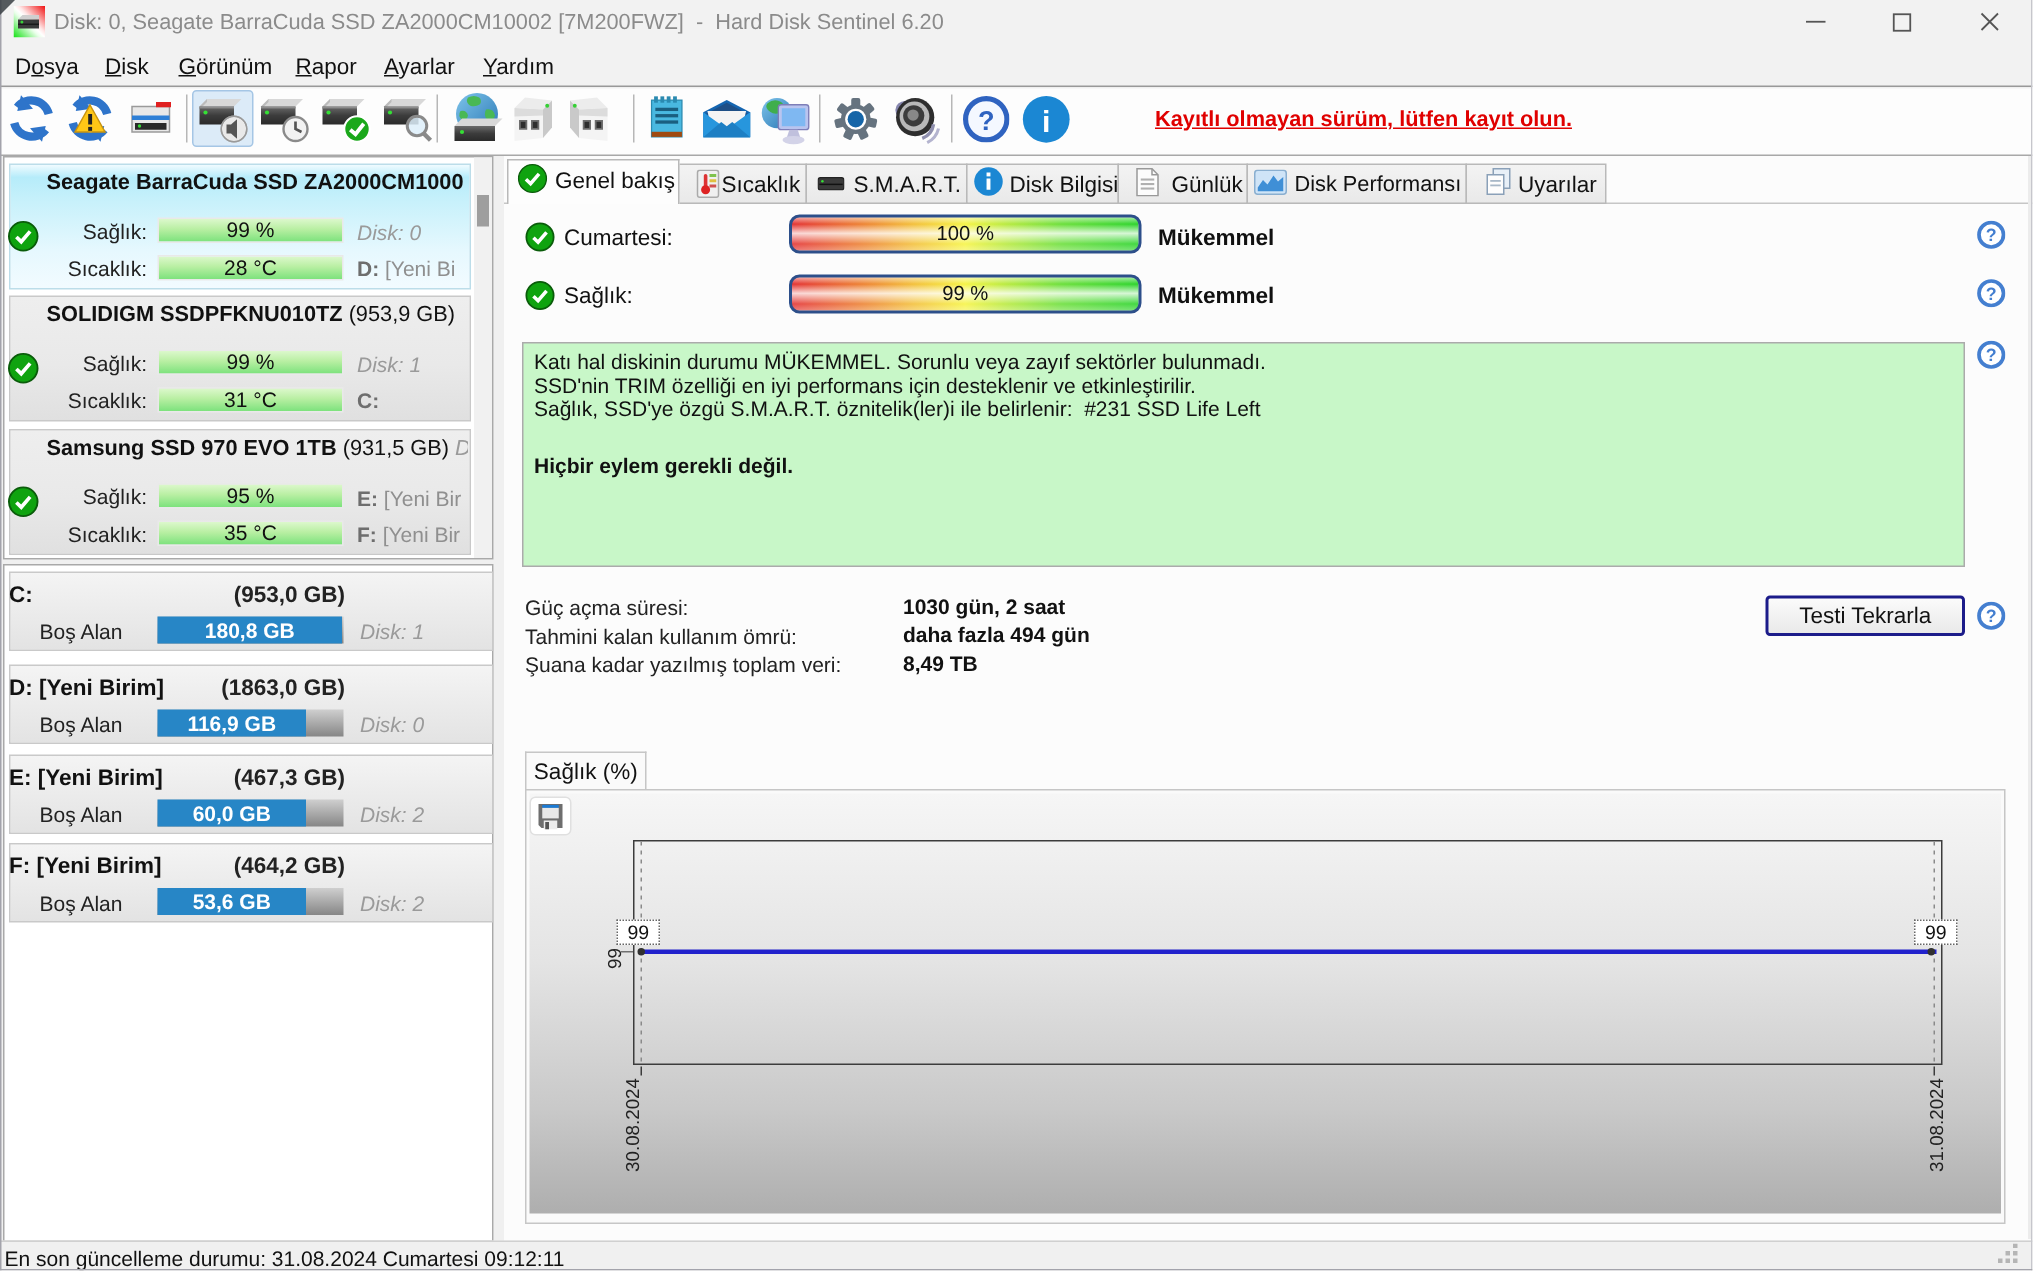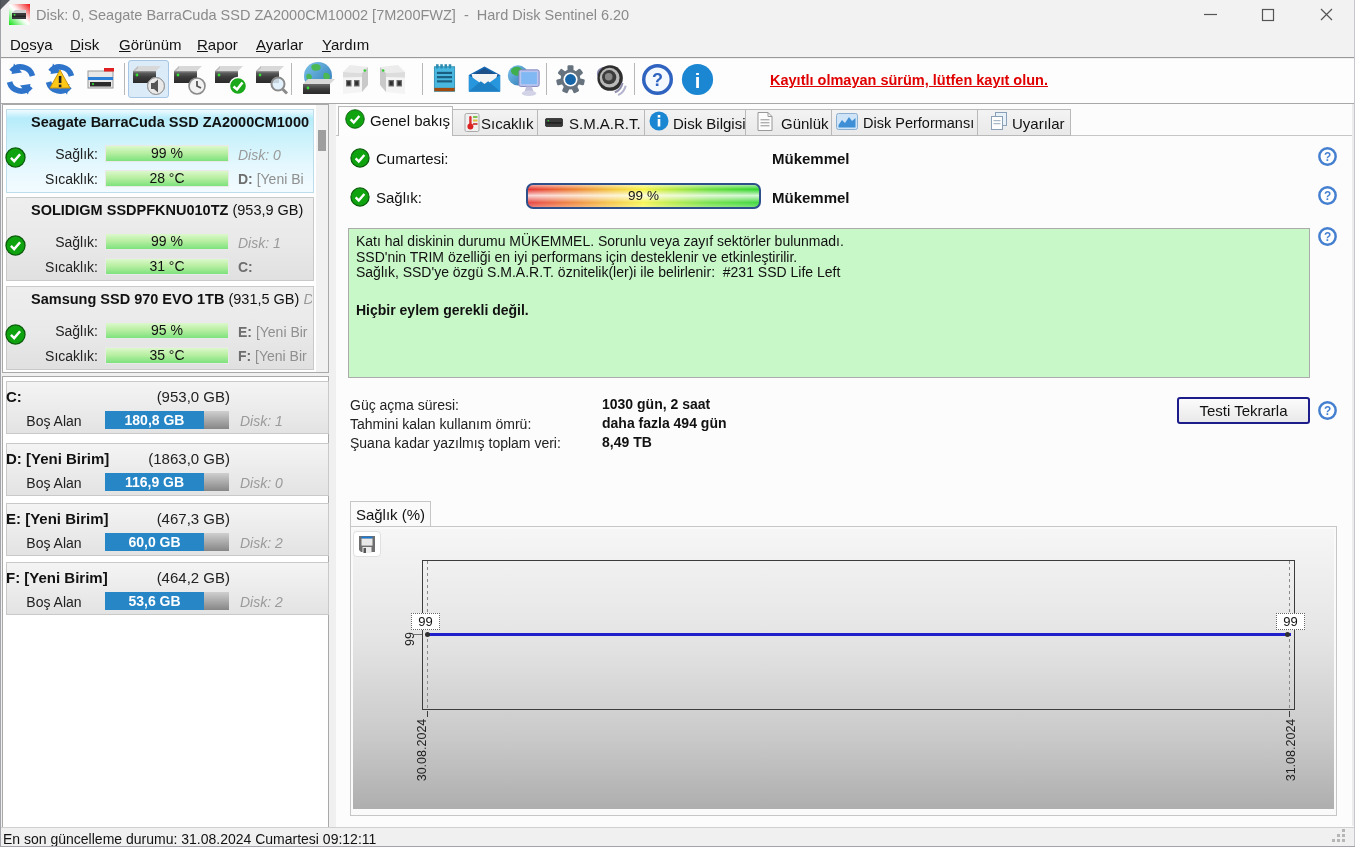--- a/index.html
+++ b/index.html
@@ -30,21 +30,21 @@
   .dtitle { position:absolute; left:24px; top:4px; width:281px; font-size:14.5px; white-space:nowrap; overflow:hidden; color:#111; }
   .dtitle b { font-weight:bold; }
   .gbar { position:absolute; left:98px; width:124px; height:17px; background:linear-gradient(180deg,#dcf8cc 0%,#b9efa3 45%,#7de27d 100%); border:1px solid #e9e9e9; text-align:center; font-size:14px; color:#111; line-height:15px; }
   .dlabel { position:absolute; width:91px; text-align:right; font-size:14px; color:#222; }
   .dright { position:absolute; left:231px; font-size:14px; }
   .it { font-style:italic; color:#9a9a9a; }
   .drv { color:#8f8f8f; } .drv b { color:#6e6e6e; }
 
   .pcard { position:absolute; left:3px; width:323px; height:53px; border:1px solid #c9c9c9; background:linear-gradient(180deg,#f4f4f4 0%,#e3e3e3 100%); }
   .ptitle { position:absolute; left:-1px; top:6px; font-size:15px; font-weight:bold; color:#111; }
-  .psize { position:absolute; left:0px; top:6px; width:223px; text-align:right; font-size:15px; color:#222; font-weight:normal; }
+  .psize { position:absolute; left:0px; top:6px; width:223px; text-align:right; font-size:15px; color:#222; font-weight:bold; }
   .plabel { position:absolute; left:4px; top:31px; width:86px; font-size:15px; text-align:center; font-size:14px; color:#222; }
   .pbar { position:absolute; left:98px; top:29px; width:124px; height:18px; background:linear-gradient(180deg,#cfcfcf,#868686); }
   .pfill { position:absolute; left:0; top:0; height:100%; background:#2786c6; color:#fff; font-weight:bold; font-size:14px; text-align:center; line-height:18px; }
   .pdisk { position:absolute; left:233px; top:31px; font-size:14px; }
 
   
   #rightpane { position:absolute; left:336px; top:104px; width:1019px; height:724px; background:#fcfcfc; }
   .tab { position:absolute; font-size:15px; color:#111; border:1px solid #b9b9b9; background:linear-gradient(180deg,#f3f3f3,#e9e9e9); }
   #tabrow-line { position:absolute; left:0px; top:31px; width:1019px; height:1px; background:#c6c6c6; }
 
@@ -344,21 +344,21 @@
 
     <div class="abs" style="left:313px;top:0;width:12px;height:267px;background:#f1f1f1"></div>
     <div class="abs" style="left:315px;top:25px;width:8px;height:21px;background:#9e9e9e"></div>
   </div>
   <div id="partlist">
     <div class="pcard" style="top:4px">
       <div class="ptitle">C:</div>
       <div class="psize">(953,0 GB)</div>
       <div class="plabel">Boş Alan</div>
       <div class="pbar">
-        <div class="pfill" style="width:99px">180,8 GB</div>
+        <div class="pfill" style="width:123px">180,8 GB</div>
       </div>
       <div class="pdisk it">Disk: 1</div>
     </div>
     <div class="pcard" style="top:66px">
       <div class="ptitle">D: [Yeni Birim]</div>
       <div class="psize">(1863,0 GB)</div>
       <div class="plabel">Boş Alan</div>
       <div class="pbar">
         <div class="pfill" style="width:99px">116,9 GB</div>
       </div>
@@ -445,20 +445,21 @@
       <rect x="3.5" y="8" width="7" height="1.2" fill="#a8b8c8"></rect>
       <rect x="3.5" y="11" width="7" height="1.2" fill="#a8b8c8"></rect>
     </svg>
     <div class="abs" style="left:676px;top:11px;font-size:15px;color:#111">Uyarılar</div>
 
     <svg class="abs" style="left:14px;top:44px" width="20" height="20" viewBox="0 0 22 22">
       <circle cx="11" cy="11" r="10" fill="#0fa30f" stroke="#0a5c0a" stroke-width="1.3"></circle>
       <path d="M6.2 11.5 L9.6 14.8 L15.8 7.6" fill="none" stroke="#fff" stroke-width="2.6"></path>
     </svg>
     <div class="abs" style="left:40px;top:46px;font-size:15px;color:#111">Cumartesi:</div>
+    <div class="rbar" style="left:190px;top:39px">100 %</div>
     <div class="abs" style="left:436px;top:46px;font-size:15px;font-weight:bold;color:#111">Mükemmel</div>
     <svg class="qicon" style="left:982px;top:43px" viewBox="0 0 20 20">
       <circle cx="10" cy="10" r="8.6" fill="#fff" stroke="#447fd0" stroke-width="2.6"></circle>
       <text x="10" y="14.5" text-anchor="middle" font-size="12.5" font-weight="bold" fill="#447fd0" font-family="Liberation Sans">?</text>
     </svg>
 
     <svg class="abs" style="left:14px;top:83px" width="20" height="20" viewBox="0 0 22 22">
       <circle cx="11" cy="11" r="10" fill="#0fa30f" stroke="#0a5c0a" stroke-width="1.3"></circle>
       <path d="M6.2 11.5 L9.6 14.8 L15.8 7.6" fill="none" stroke="#fff" stroke-width="2.6"></path>
     </svg>

